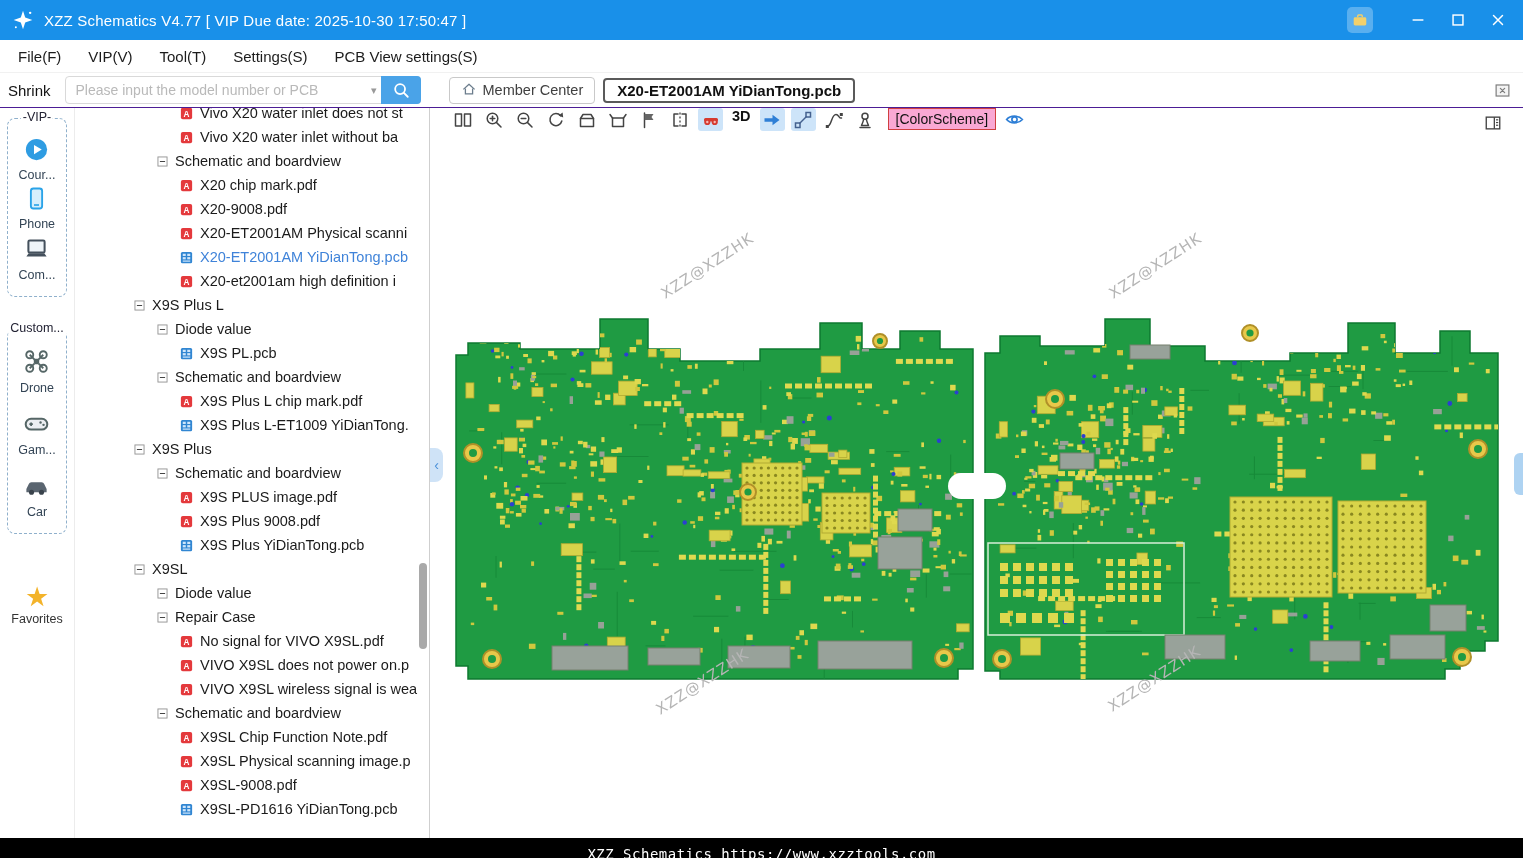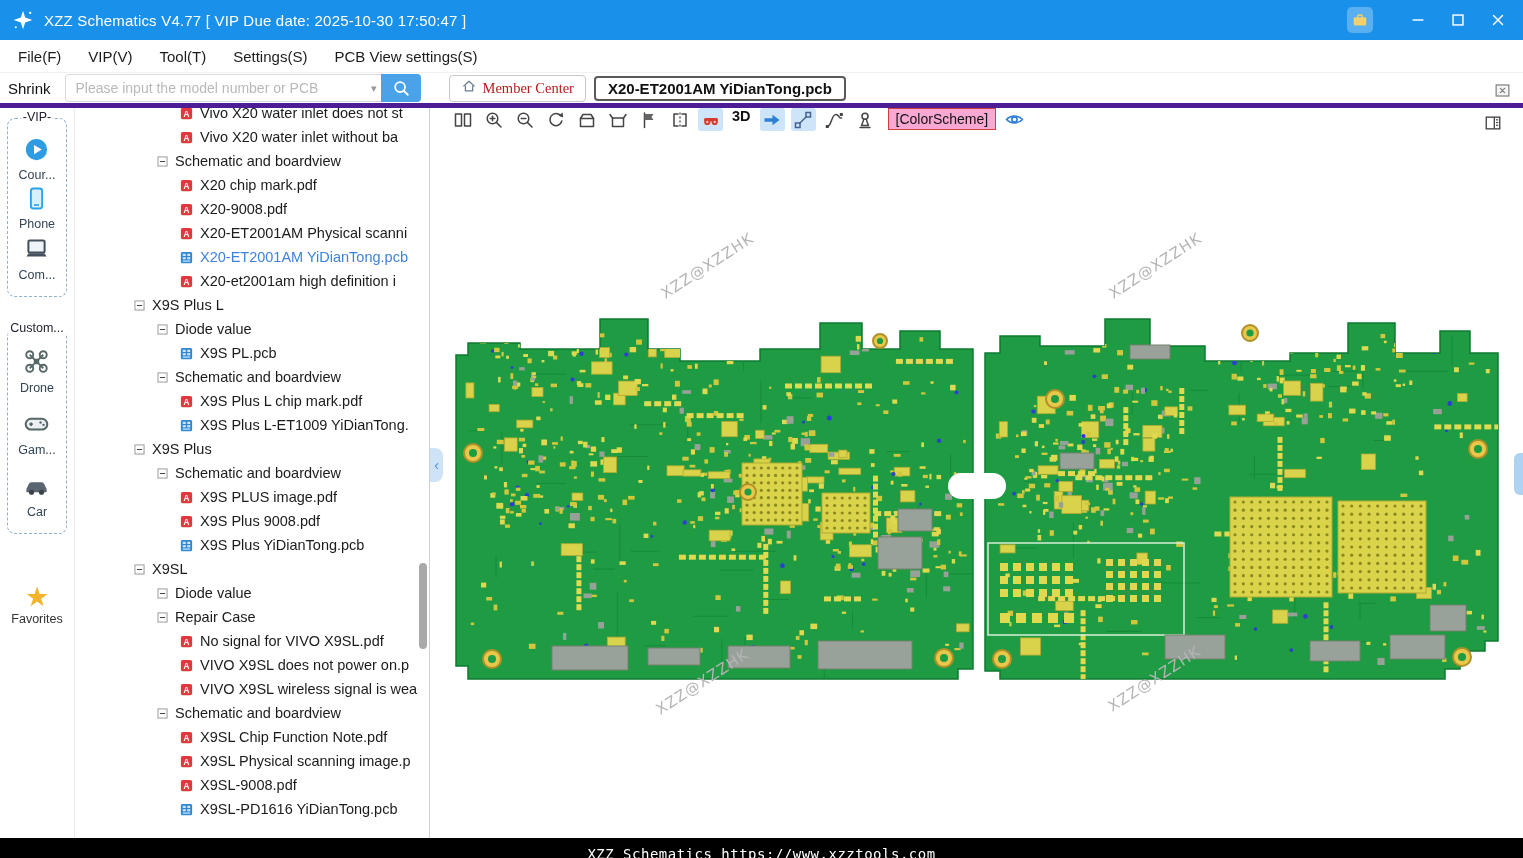--- a/index.html
+++ b/index.html
@@ -16,32 +16,32 @@
     display:flex; align-items:center; justify-content:center; margin-right:14px; }
   .win-btn { display:flex; align-items:center; justify-content:center; cursor:pointer; }
 
   
   .menubar { height:33px; display:flex; align-items:center; gap:27px; padding-left:18px;
     font-size:15px; color:#1c1c1c; background:#fff; border-bottom:1px solid #f1f1f1; }
   .menu-item { cursor:default; }
 
   
   .searchbar { height:35px; display:flex; align-items:center; background:#fff;
-    border-bottom:5px solid #4c1d95; position:relative; }
+    border-bottom:1px solid #4c1d95; position:relative; }
   .shrink { font-size:15px; color:#111; margin:0 14px 0 8px; }
   .search-wrap { display:flex; align-items:center; border:1px solid #d9d9d9; border-radius:4px;
     height:28px; width:356px; background:#fff; }
   .search-wrap input { border:none; outline:none; flex:1; font-size:14px; color:#7f1d1d;
     padding:0 4px 0 10px; font-family:"Liberation Sans",sans-serif; min-width:0; }
   .search-wrap input::placeholder { color:#b9b9b9; }
   .caret { color:#999; font-size:11px; margin-right:5px; }
   .search-btn { width:40px; height:28px; margin:-1px; border:none; background:#4aa3e8;
     border-radius:0 4px 4px 0; display:flex; align-items:center; justify-content:center; cursor:pointer; }
   .member-btn { display:flex; align-items:center; gap:6px; border:1px solid #c9c9c9; border-radius:4px;
-    height:27px; padding:0 11px; color:#b91c1c; font-size:14.5px; margin-left:28px; background:#fff;font-family:Liberation Serif, serif; }
+    height:27px; padding:0 11px; color:#404040; font-size:14.5px; margin-left:28px; background:#fff; }
   .pcb-tab { border:2px solid #5a5a5a; border-radius:4px; height:25px; display:flex; align-items:center;
     padding:0 12px; font-weight:bold; font-size:15px; color:#111; margin-left:8px; background:#fff; }
   .panel-close { position:absolute; right:12px; top:9px; display:flex; }
 
   
   .main { display:flex; height:730px; }
 
   
   .vip { width:75px; border-right:1px solid #ececec; display:flex; flex-direction:column;
     align-items:center; padding-top:10px; background:#fff; }

